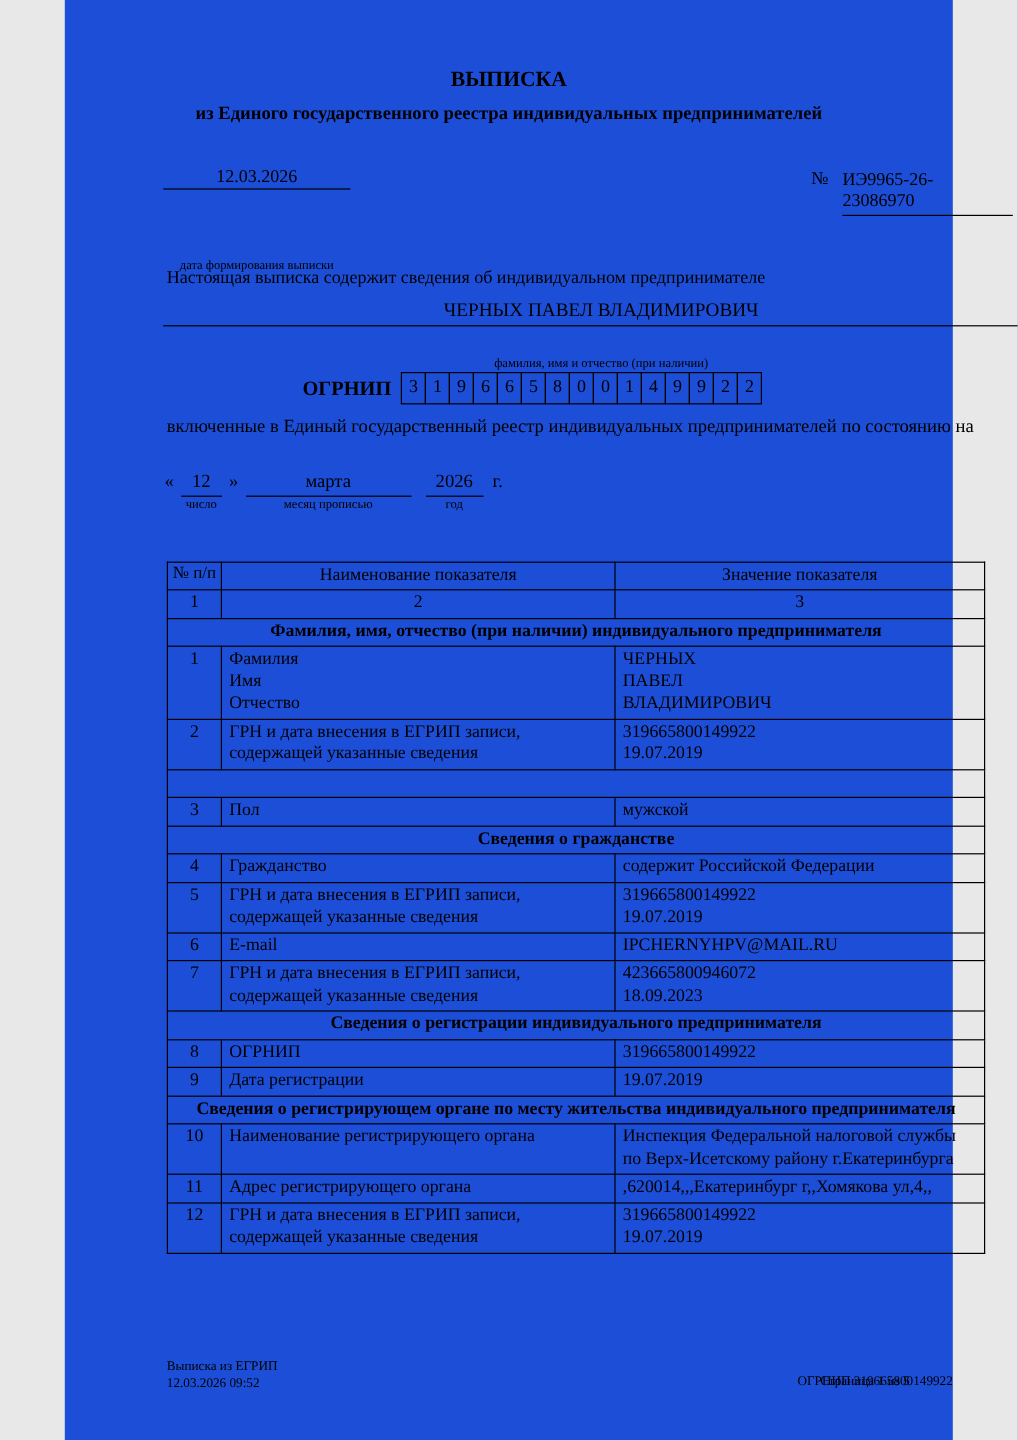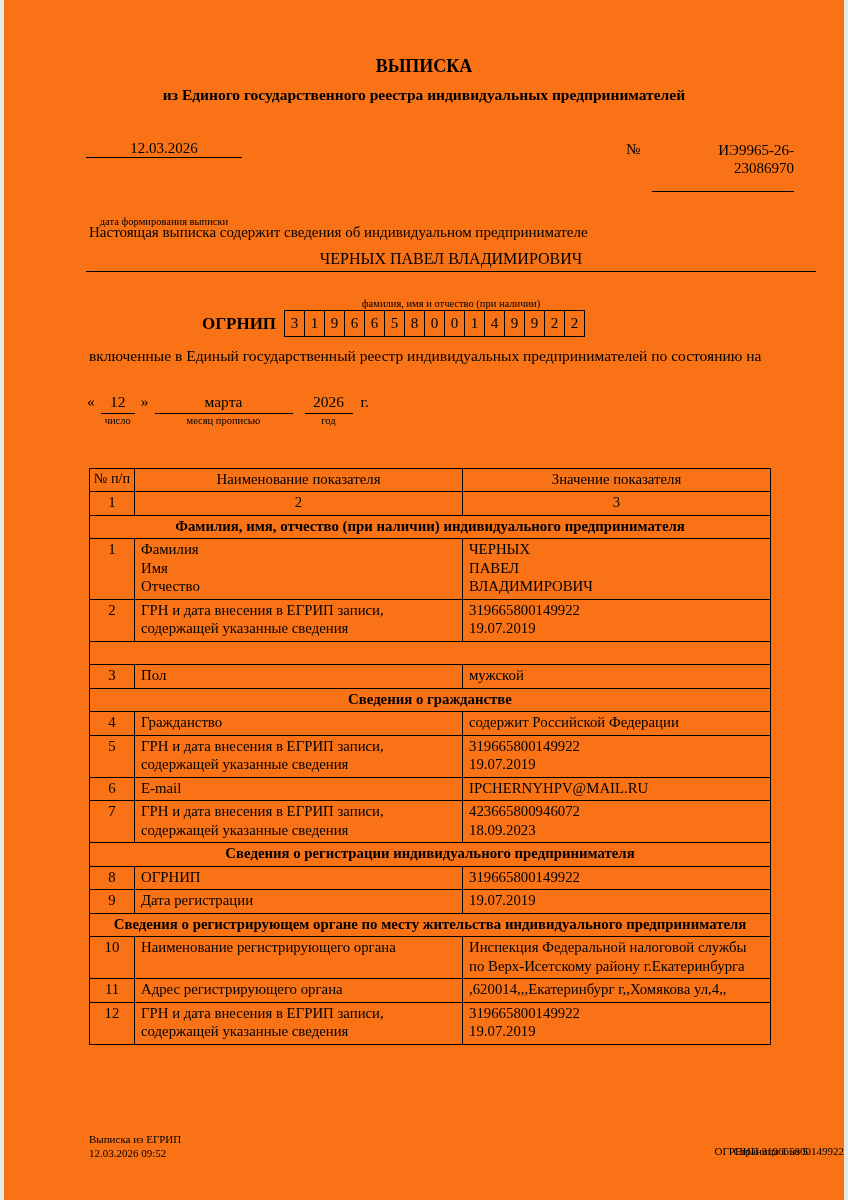--- a/index.html
+++ b/index.html
@@ -1,22 +1,22 @@
 <!DOCTYPE html>
 <html><head>
 <meta charset="utf-8">
 <style>
   * { margin: 0; padding: 0; box-sizing: border-box; }
   html, body { background: #e8e8e8; }
   .page {
     position: relative;
-    width: 840px;
+    width: 740px;
     height: 1200px;
     margin: 0 auto;
-    background: #f97316;
+    background: #1d4ed8;
     color: #000;
     font-family: "Liberation Serif", "DejaVu Serif", serif;
   }
   .doc-title {
     position: absolute; top: 56px; left: 0; width: 100%;
     text-align: center; font-weight: bold; font-size: 18px;
   }
   .doc-subtitle {
     position: absolute; top: 86px; left: 0; width: 100%;
     text-align: center; font-weight: bold; font-size: 15.5px;
@@ -26,22 +26,22 @@
     text-align: center; font-size: 15px;
     border-bottom: 1px solid #000; 
   }
   .date-caption {
     position: absolute; top: 176px; left: 82px; width: 156px;
     text-align: center; font-size: 10.5px; margin-top: 40px;
   }
   .num-sign { position: absolute; top: 141px; left: 622px; font-size: 15px; }
   .num-block {
     position: absolute; top: 141px; left: 648px; width: 142px;
-    text-align: right; font-size: 15px; line-height: 1.22;
-    border-bottom: 1px solid #000; padding-bottom: 13px;
+    text-align: left; font-size: 15px; line-height: 1.22;
+    border-bottom: 1px solid #000; padding-bottom: 1px;
   }
   .intro-statement {
     position: absolute; top: 224px; left: 85px; width: 700px; font-size: 15px;
   }
   .name-block {
     position: absolute; top: 250px; left: 82px; width: 730px;
     text-align: center; font-size: 16px;
     border-bottom: 1.5px solid #000; padding-bottom: 3px;
   }
   .name-caption {

